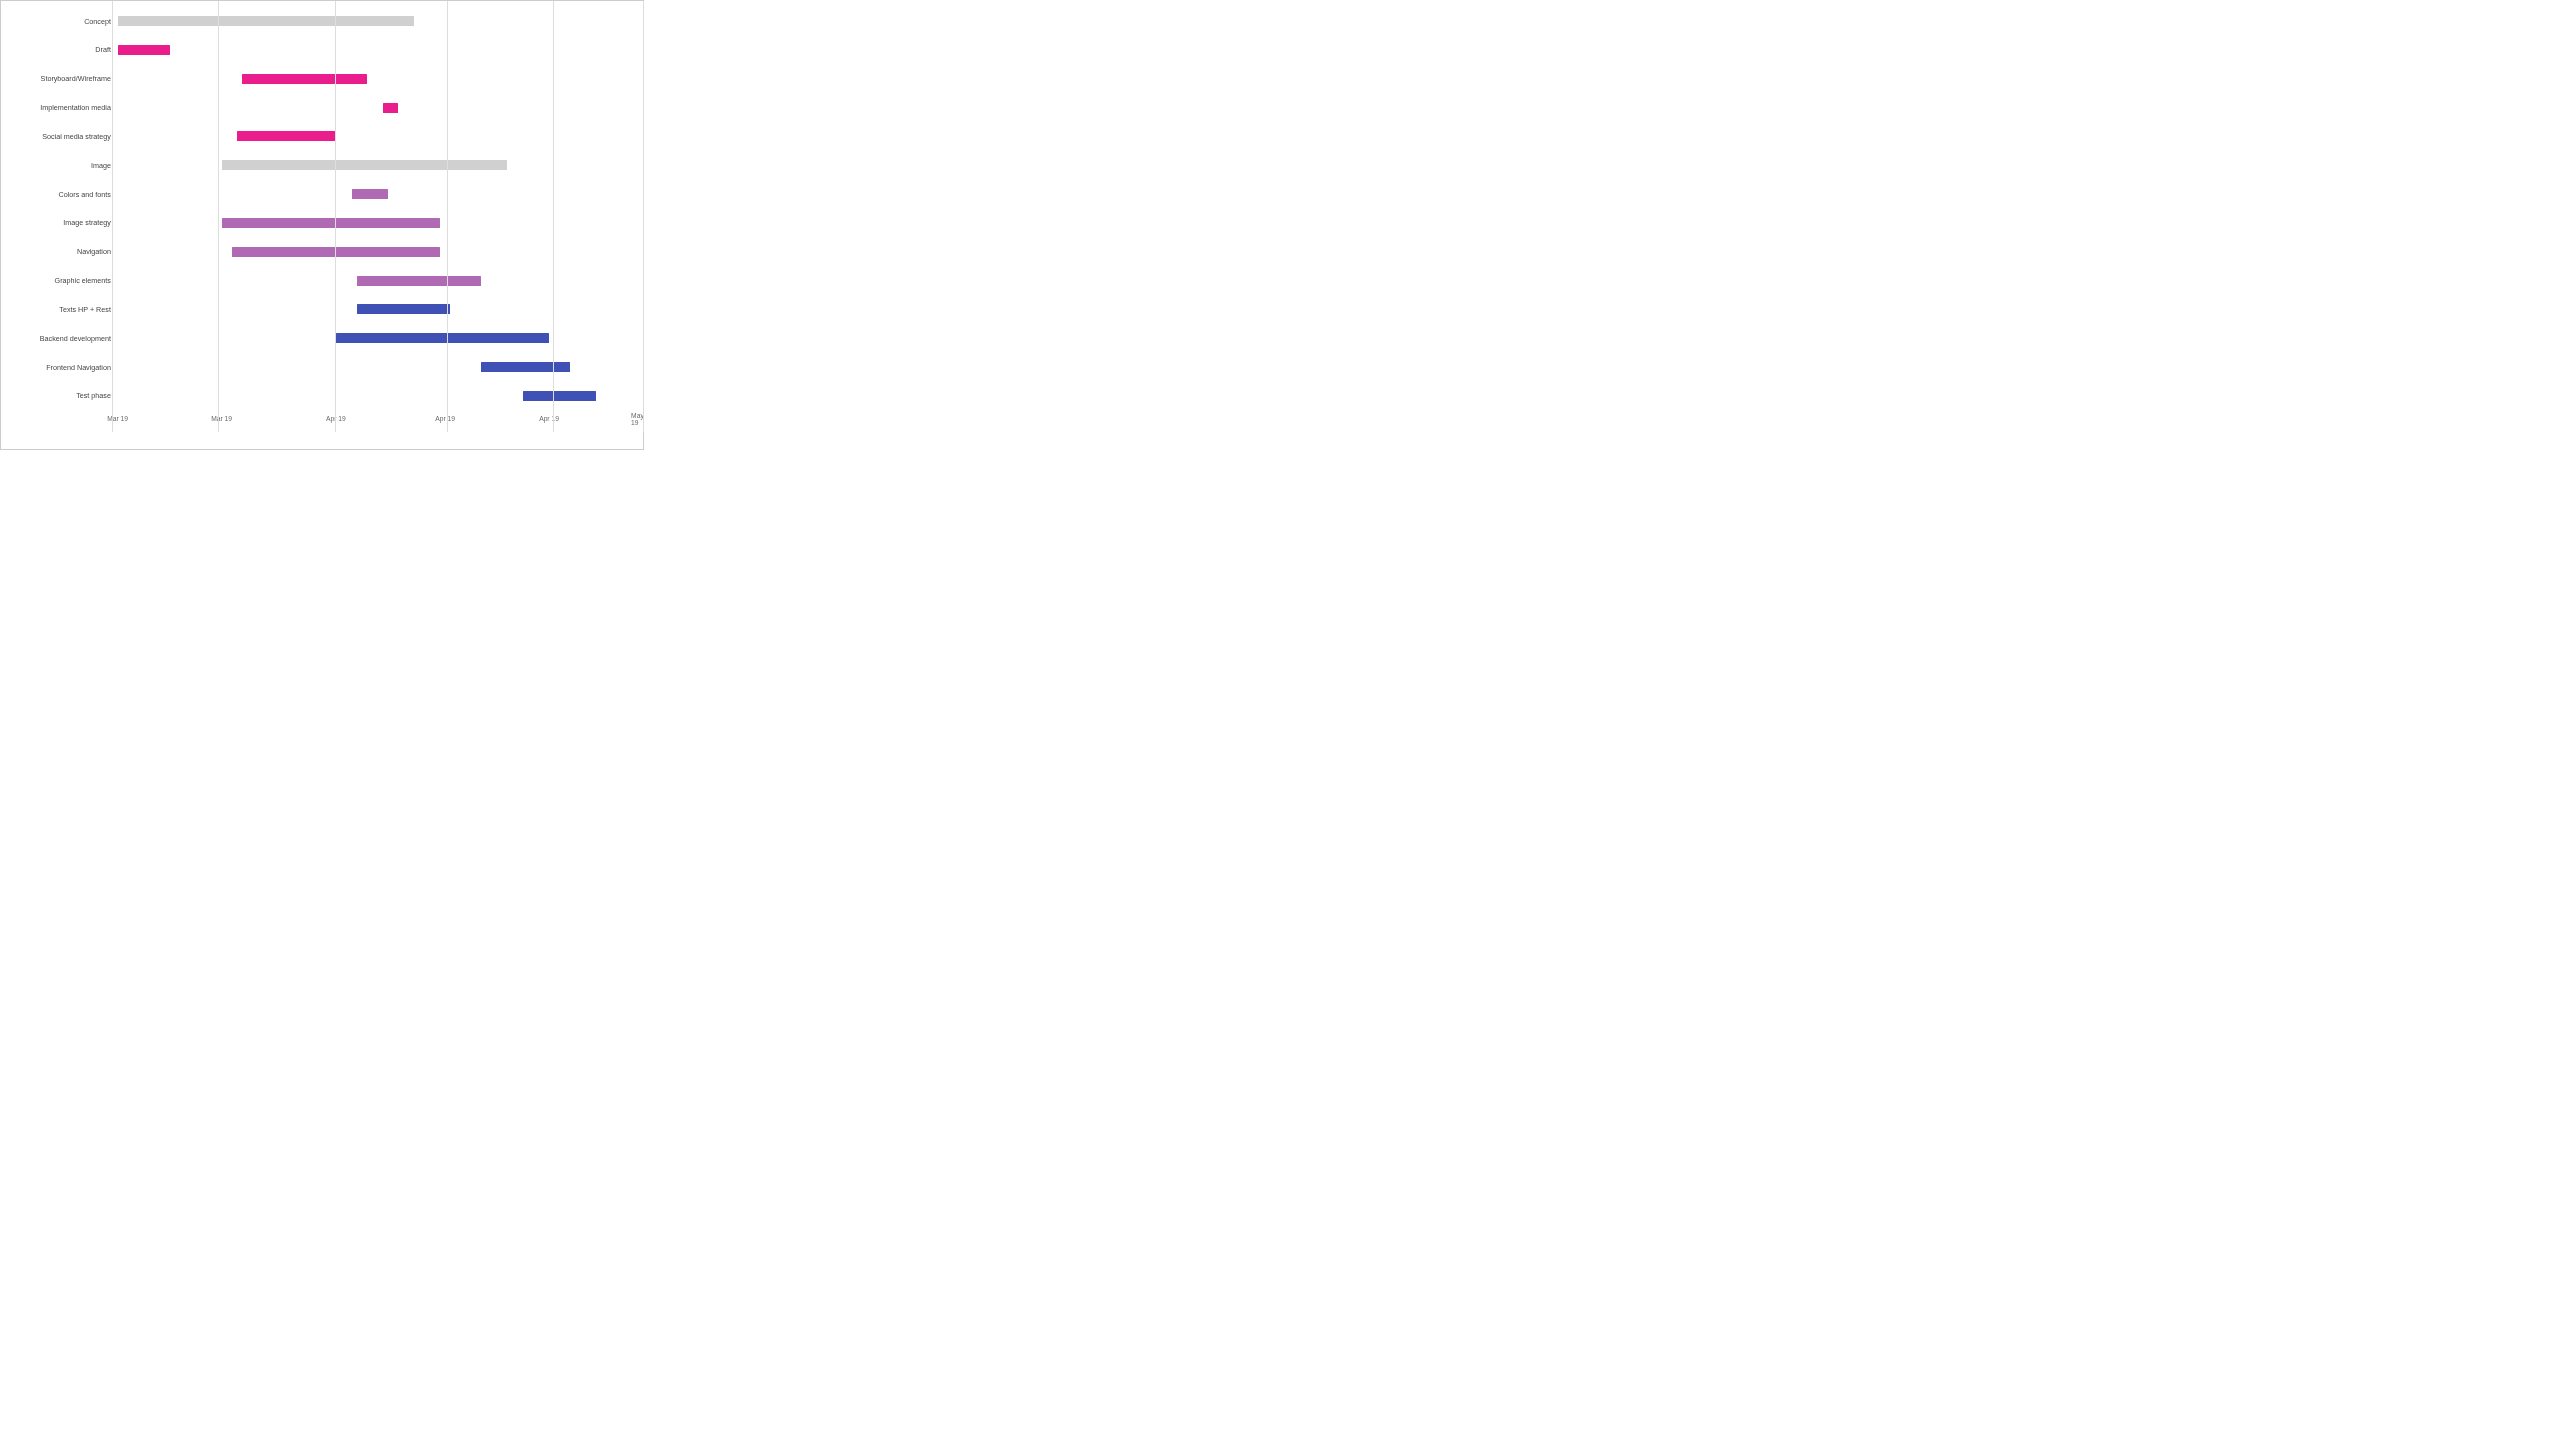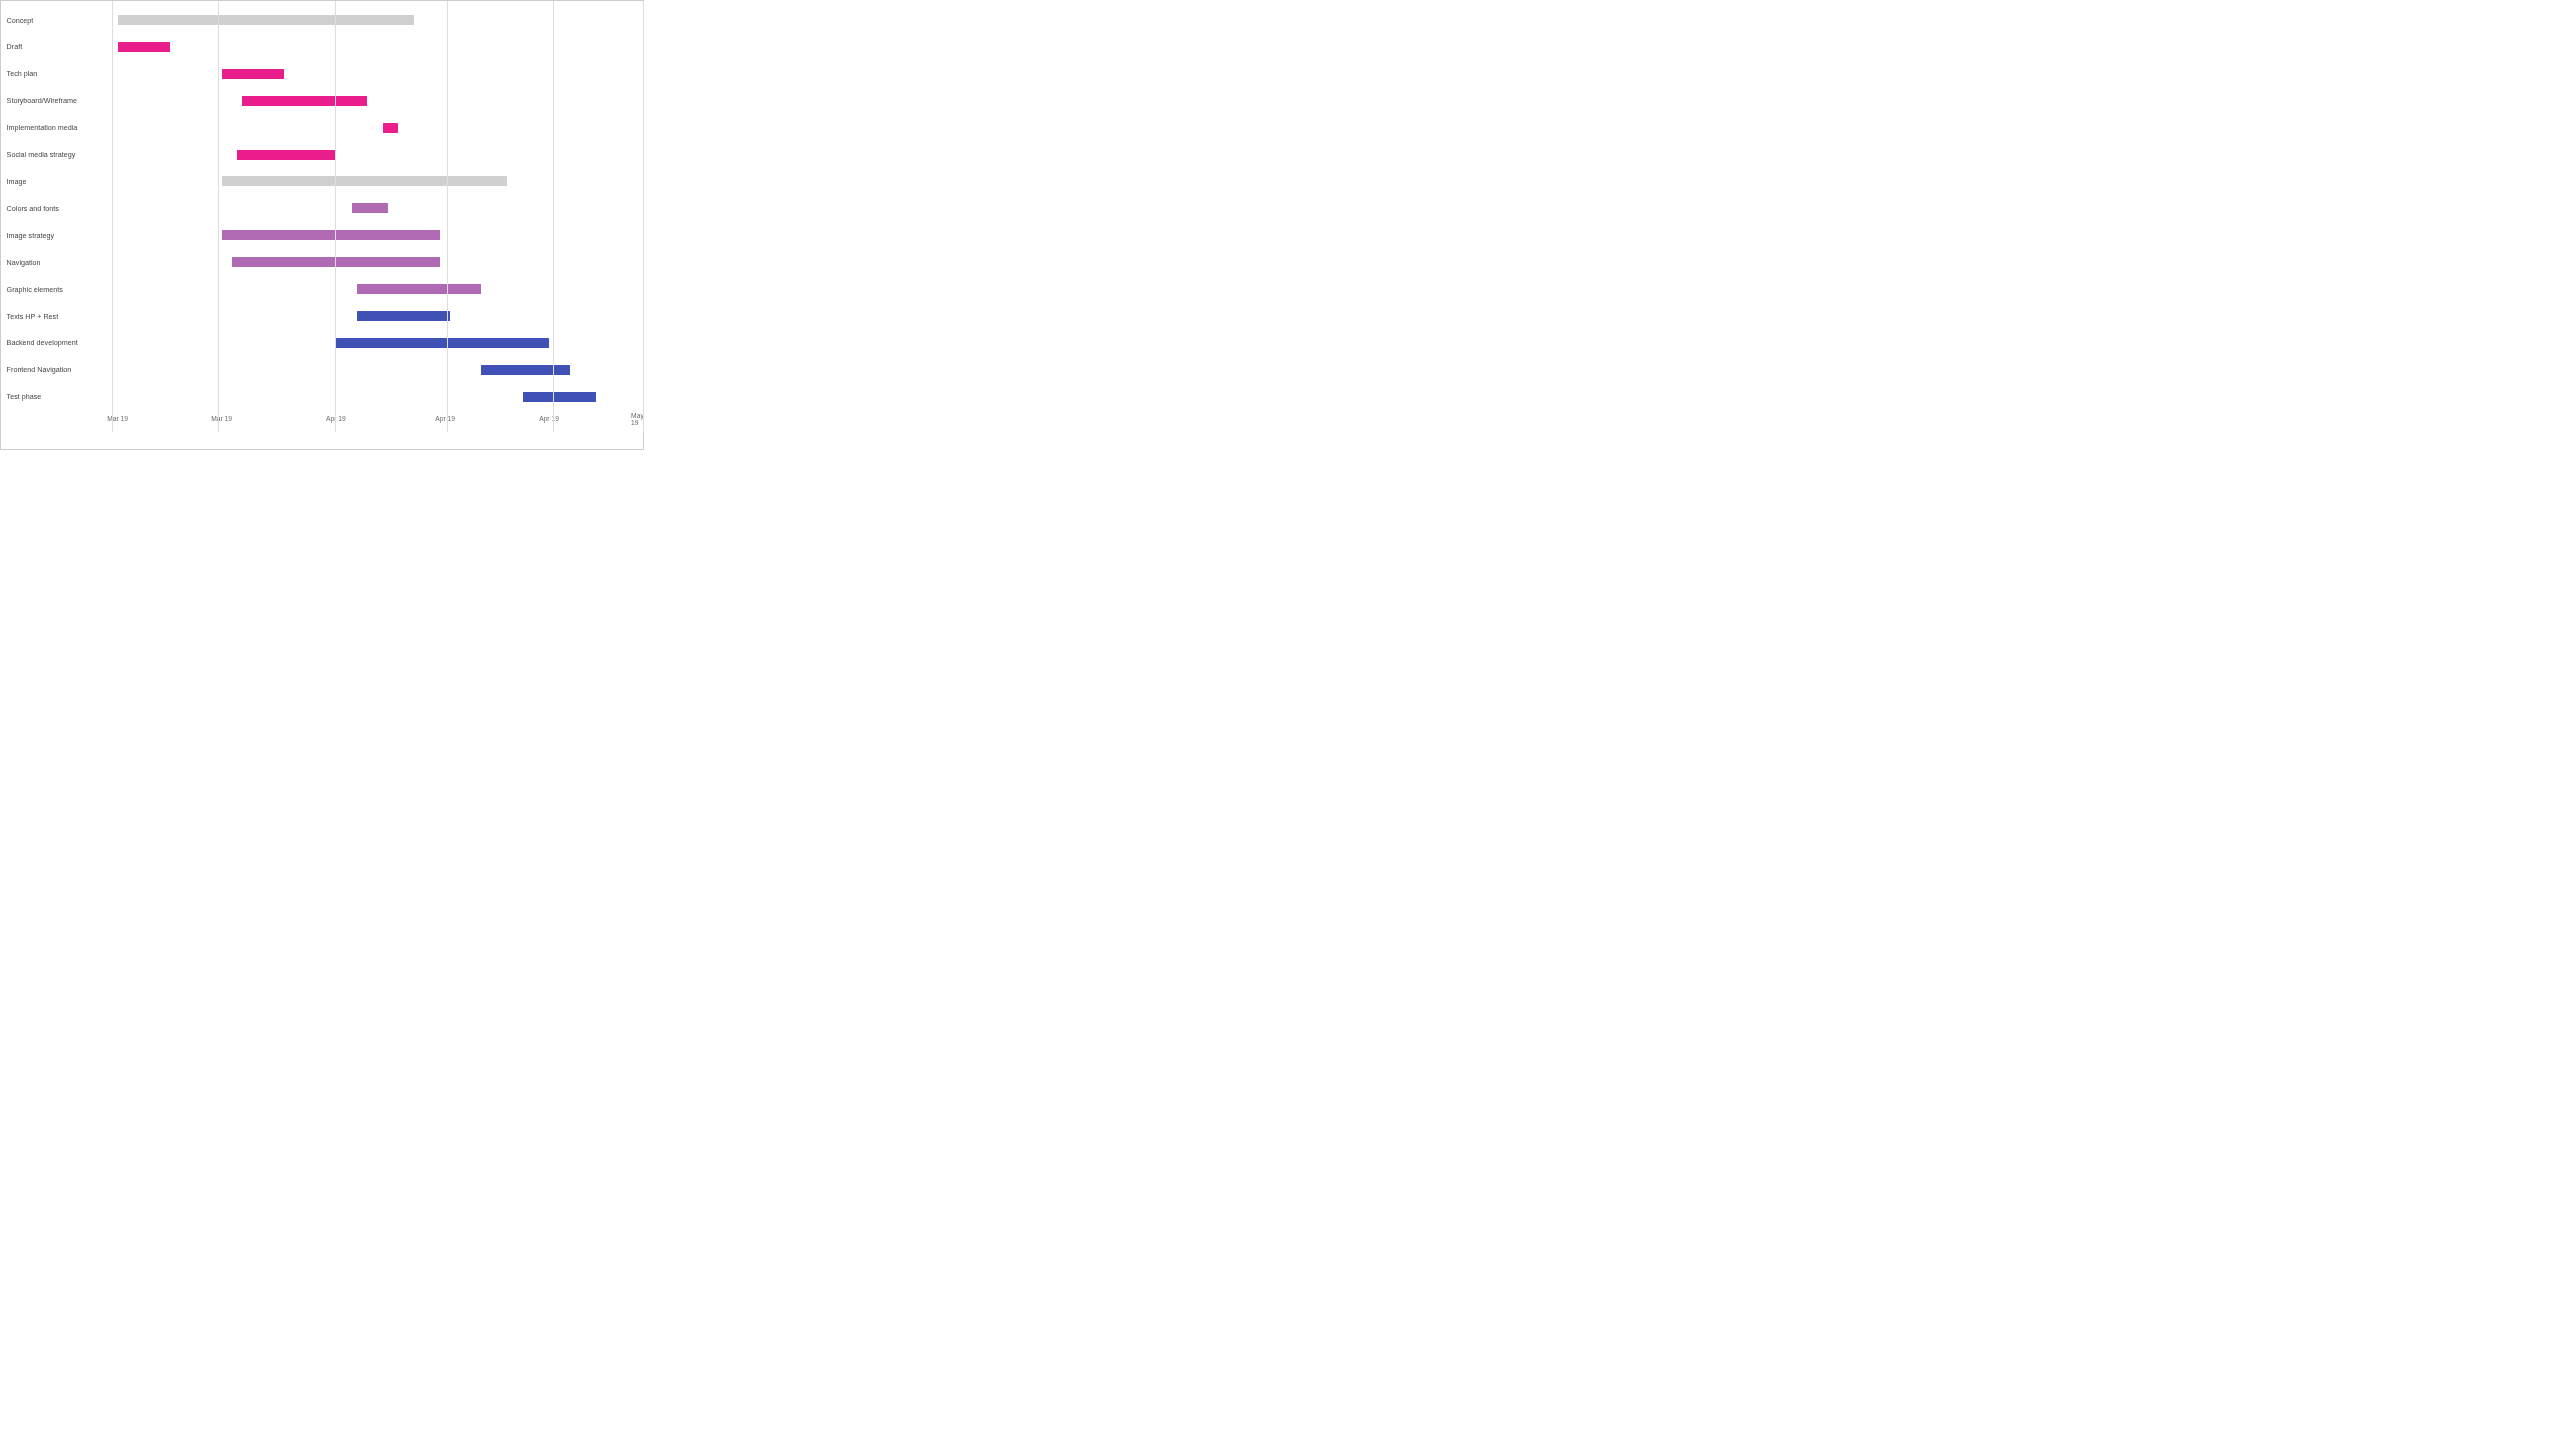--- a/index.html
+++ b/index.html
@@ -26,20 +26,21 @@
     }
     .row {
       display: flex;
       align-items: center;
       flex: 1;
       min-height: 0;
     }
     .label {
       width: 111px;
       min-width: 111px;
+      text-align: right;
       padding-right: 6.7px;
       font-size: 7.2px;
       color: #444;
       white-space: nowrap;
     }
     .bar-track {
       flex: 1;
       position: relative;
       height: 12.2px;
     }
@@ -89,26 +90,20 @@
   <div class="row">
         <div class="label">Concept</div>
         <div class="bar-track">
           <div class="bar" style="left: 0%; width: 57%; background: rgb(208, 208, 208);"></div>
         </div>
       </div>
       <div class="row">
         <div class="label">Draft</div>
         <div class="bar-track">
           <div class="bar" style="left: 0%; width: 10%; background: rgb(233, 30, 140);"></div>
-        </div>
-      </div>
-      <div class="row">
-        <div class="label">Tech plan</div>
-        <div class="bar-track">
-          <div class="bar" style="left: 20%; width: 12%; background: rgb(233, 30, 140);"></div>
         </div>
       </div>
       <div class="row">
         <div class="label">Storyboard/Wireframe</div>
         <div class="bar-track">
           <div class="bar" style="left: 24%; width: 24%; background: rgb(233, 30, 140);"></div>
         </div>
       </div>
       <div class="row">
         <div class="label">Implementation media</div>

